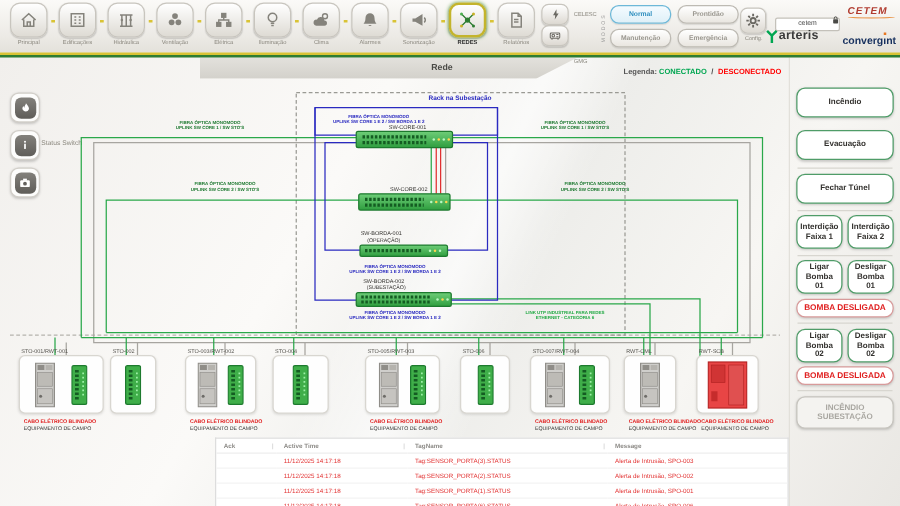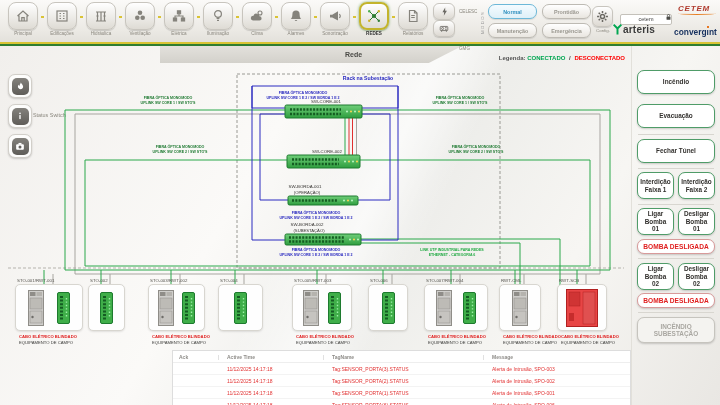--- a/index.html
+++ b/index.html
@@ -44,21 +44,21 @@
   .cfg .ic { width:21px; height:21px; border:1px solid #c8c5be; border-radius:6px;
     background:linear-gradient(#fff,#ddd9d2); display:flex; align-items:center; justify-content:center;
     box-shadow:0 1px 1px rgba(0,0,0,.15); cursor:pointer; }
   .cfg .lbl { font-size:4.4px; color:#8b887f; margin-top:1px; }
 
   .site-box { position:absolute; left:620px; top:7px; width:52px; height:11px; }
   .site-box input { width:100%; height:100%; border:1px solid #c4c1ba; border-radius:2px;
     font-size:5.5px; text-align:center; color:#444; background:#fff; font-family:inherit; }
   .site-lock { position:absolute; right:-1px; top:1px; }
 
-  .arteris { position:absolute; left:612px; top:23px; display:flex; align-items:center; }
+  .arteris { position:absolute; left:612px; top:23px; display:flex; align-items:flex-start; }
   .arteris .txt { font-size:10px; font-weight:bold; color:#3b3b3b; letter-spacing:.2px; }
   .cetem-logo { position:absolute; left:678px; top:4px; font-size:8px; font-weight:bold; font-style:italic;
     color:#b03a2e; letter-spacing:.8px; }
   .cetem-logo .swoosh { display:block; width:38px; height:3px;
     border-bottom:1.4px solid #e67e22; border-radius:0 0 100% 100%; margin-top:-1px; }
   .convergint { position:absolute; left:674px; top:27px; font-size:8.4px; font-weight:bold; color:#16305e; }
   .convergint .idot { position:relative; }
   .convergint .idot::before { content:""; position:absolute; left:0.4px; top:-0.6px; width:1.8px; height:1.8px; background:#e87722; }
 
   

